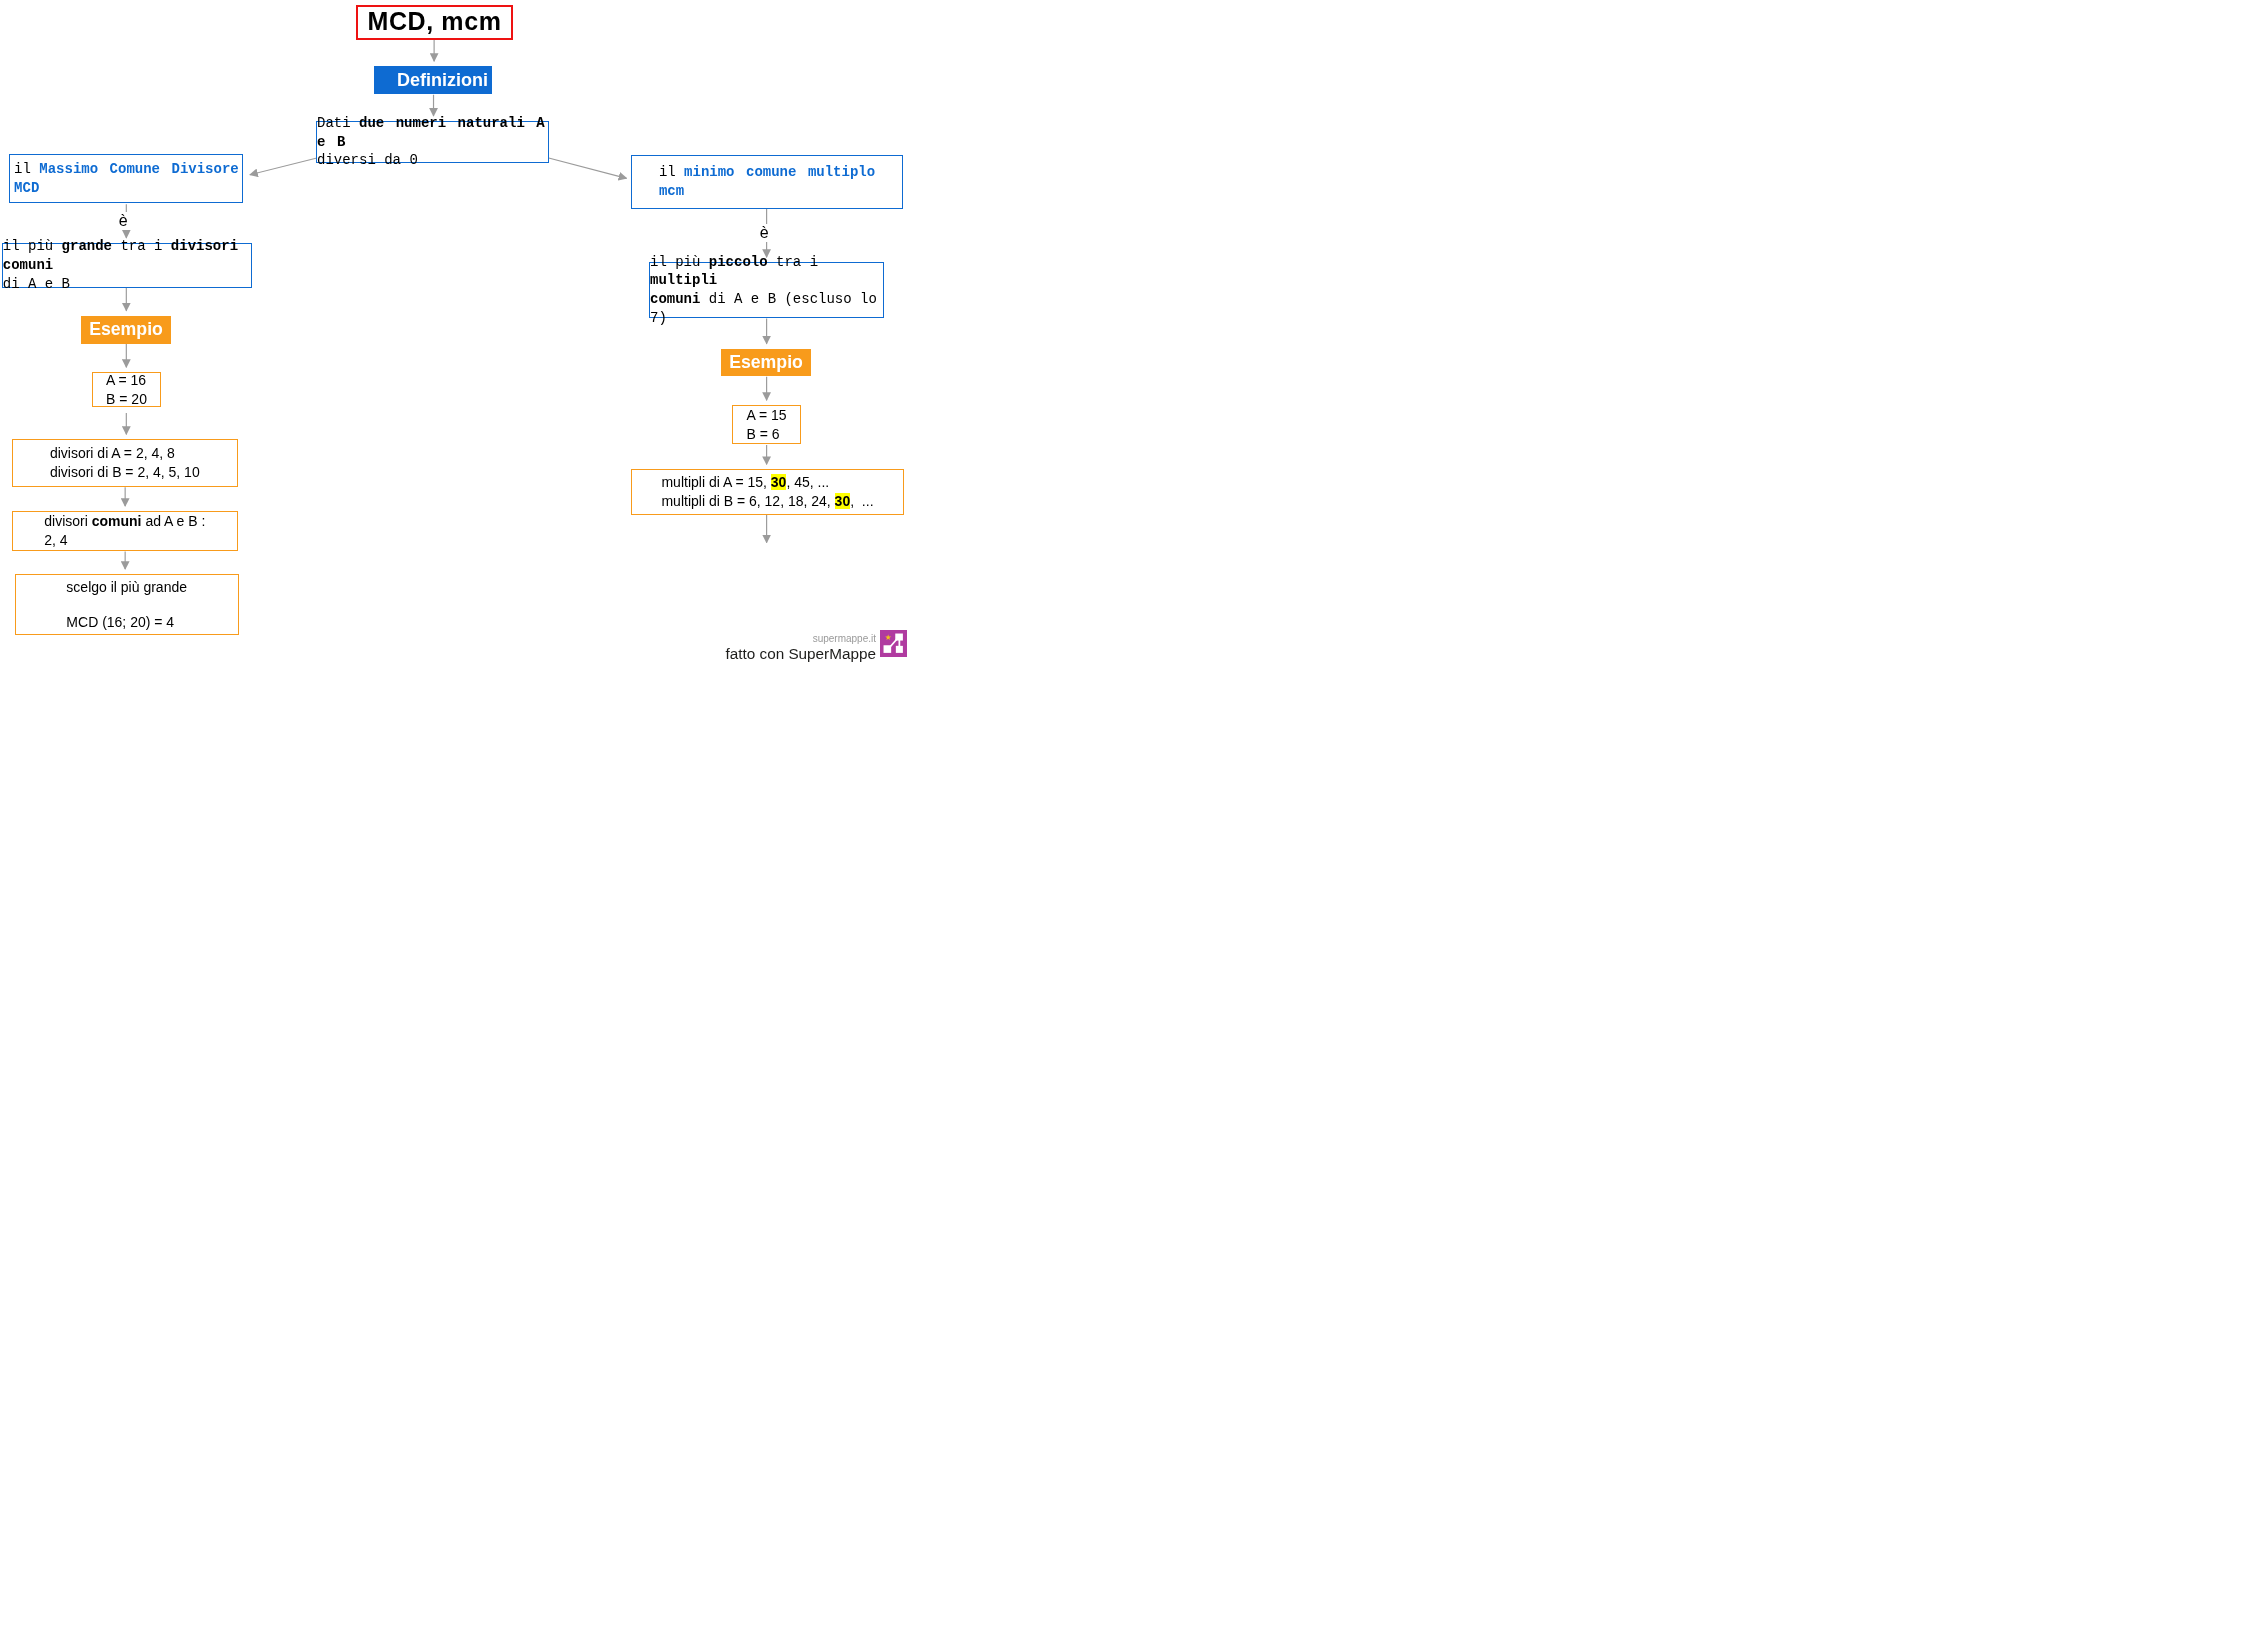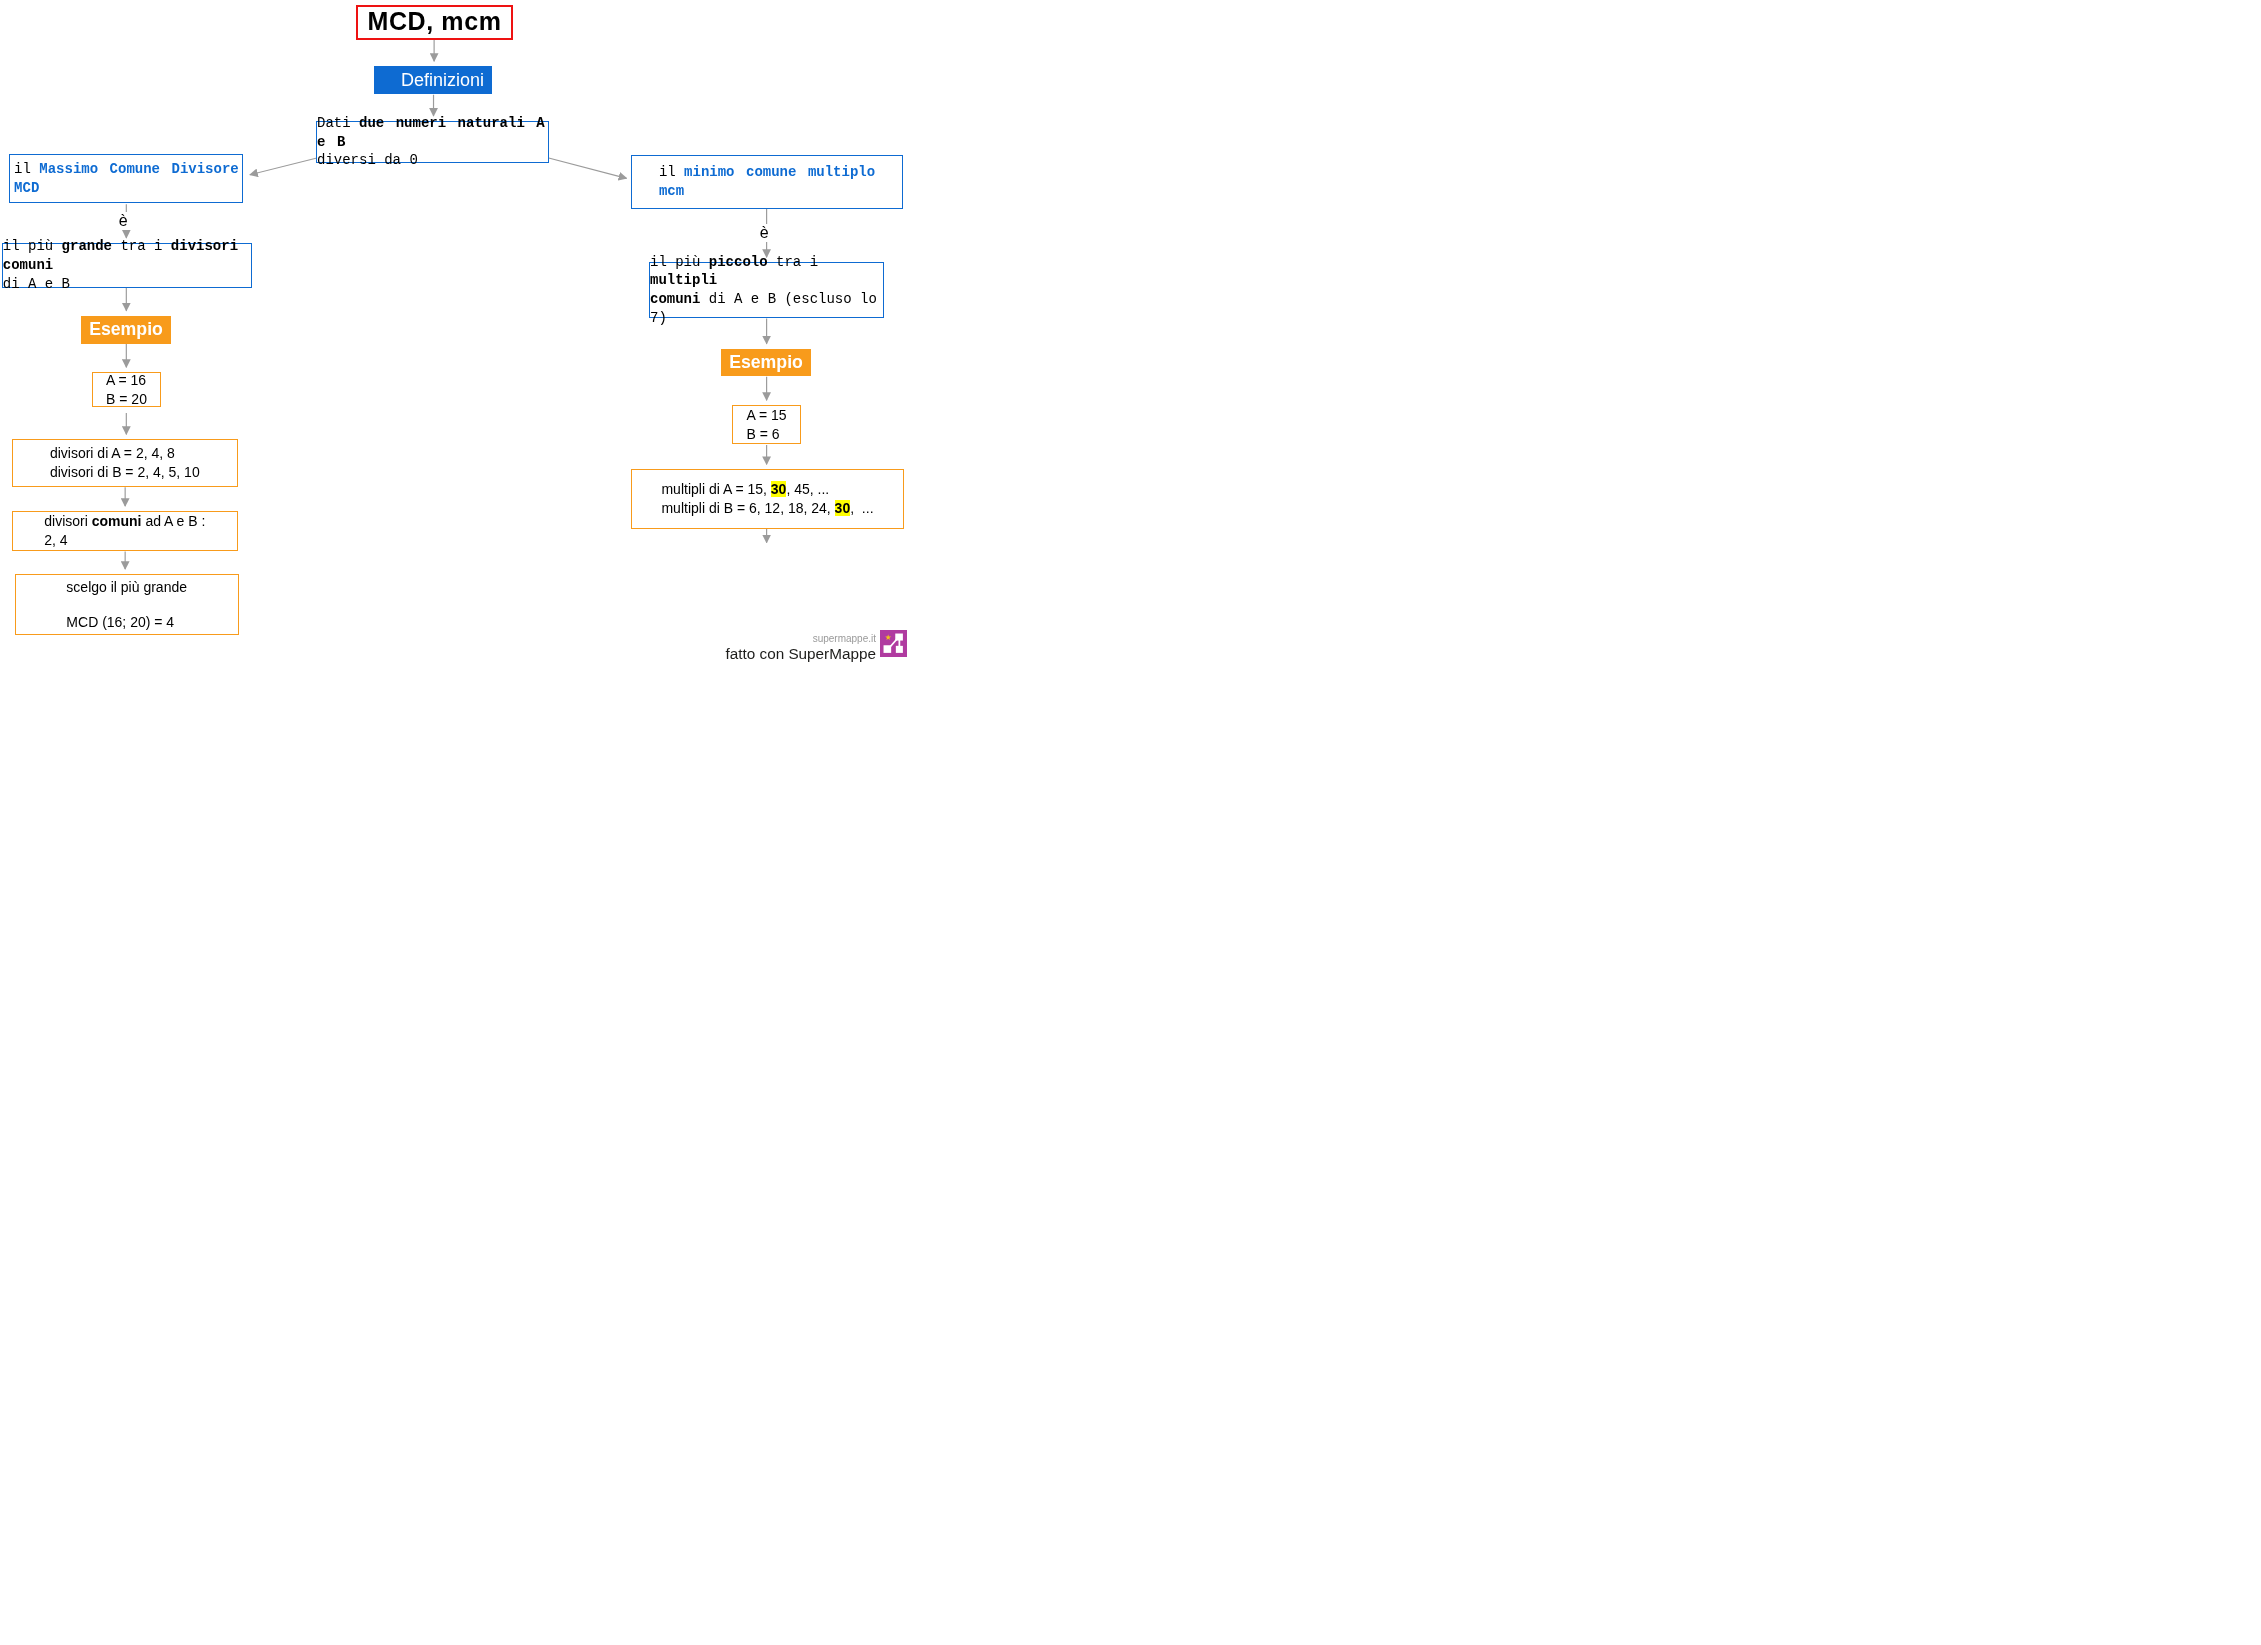--- a/index.html
+++ b/index.html
@@ -6,21 +6,21 @@
   html,body{margin:0;padding:0;background:#ffffff;}
   .page{position:relative;width:910px;height:665px;background:#fff;overflow:hidden;
         font-family:"Liberation Sans","DejaVu Sans",sans-serif;color:#000;}
   .connectors{position:absolute;left:0;top:0;width:910px;height:665px;z-index:0;}
   .connectors line{stroke:var(--arrow,#9b9b9b);stroke-width:2;}
   .node{position:absolute;display:flex;align-items:center;justify-content:center;
         background:#fff;box-sizing:border-box;font-size:14px;line-height:1.34;z-index:1;}
   .b-blue{border:1.8px solid var(--blue,#0e6bd2);font-family:Liberation Mono, monospace;}
   .b-orange{border:1.8px solid var(--orange,#f89b1b);}
   .b-red{border:2.9px solid var(--red,#ee1212);}
-  .fill-blue{background:var(--blue,#0e6bd2);color:#fff;font-weight:normal;font-size:18px;padding-left:19px;}
+  .fill-blue{background:var(--blue,#0e6bd2);color:#fff;font-weight:bold;font-size:18px;padding-left:19px;}
   .fill-orange{background:var(--orange,#f89b1b);color:#fff;font-weight:bold;font-size:17.7px;}
   .title{font-weight:bold;font-size:25px;letter-spacing:0.6px;}
   .tb.c{text-align:left;}
   .tb.l{text-align:left;}
   .line{white-space:pre-wrap;}
   .b{font-weight:bold;}
   .blue{color:var(--blue,#0e6bd2);}
   .ws{word-spacing:0.22em;}
   .hl{background:var(--highlight,#ffff00);font-weight:bold;}
   .gap{margin-top:16px;}
@@ -142,21 +142,21 @@
     <div class="tb c"><span class="line">Esempio</span></div>
   </div>
 
   <div class="node b-orange" style="left:732px;top:405px;width:69px;height:39px">
     <div class="tb l">
       <div class="line">A = 15</div>
       <div class="line">B = 6</div>
     </div>
   </div>
 
-  <div class="node b-orange" style="left:631px;top:469px;width:273px;height:60px">
+  <div class="node b-orange" style="left:631px;top:469px;width:273px;height:46px">
     <div class="tb l">
       <div class="line"><span>multipli di A = 15, </span><span class="hl">30</span><span>, 45, ...</span></div>
       <div class="line"><span>multipli di B = 6, 12, 18, 24, </span><span class="hl">30</span><span>,  ...</span></div>
     </div>
   </div>
 
 
   <div class="footer">
     <div class="site">supermappe.it</div>
     <div class="credit">fatto con SuperMappe</div>

